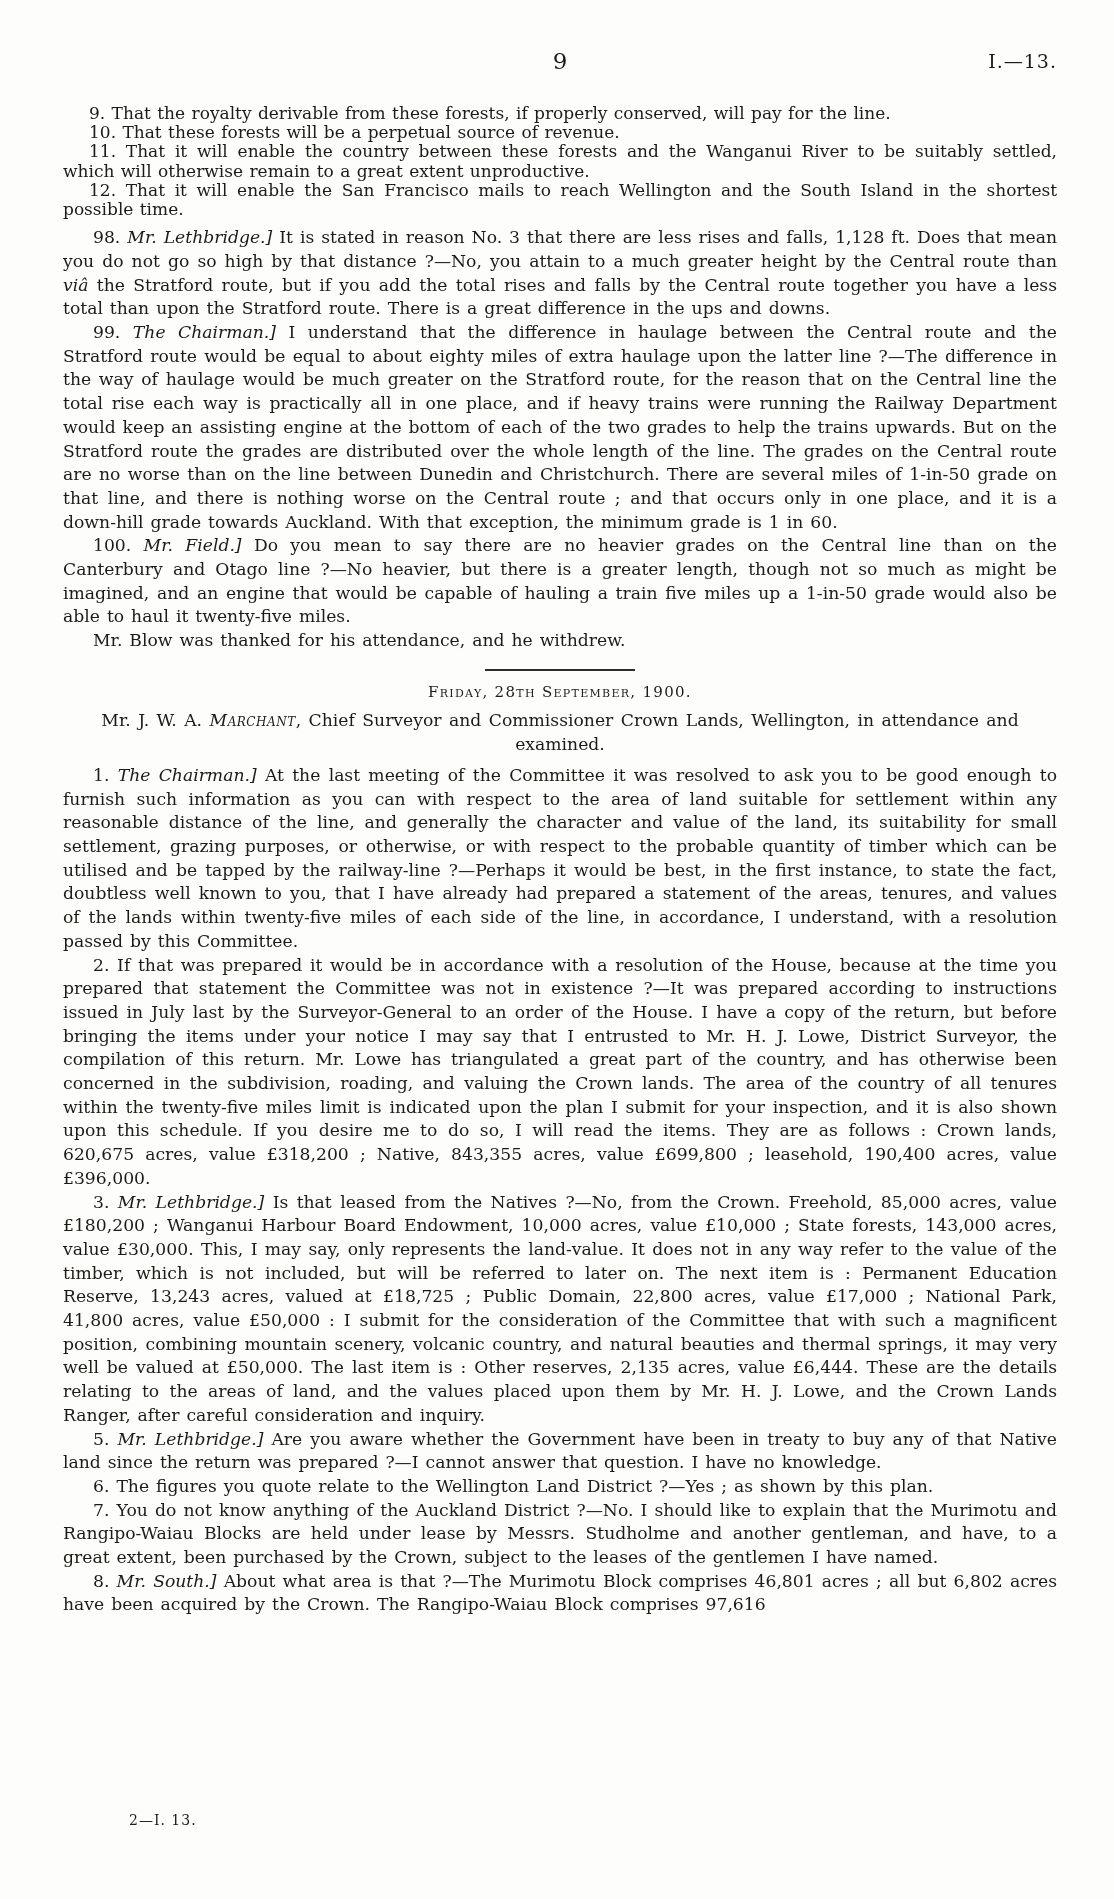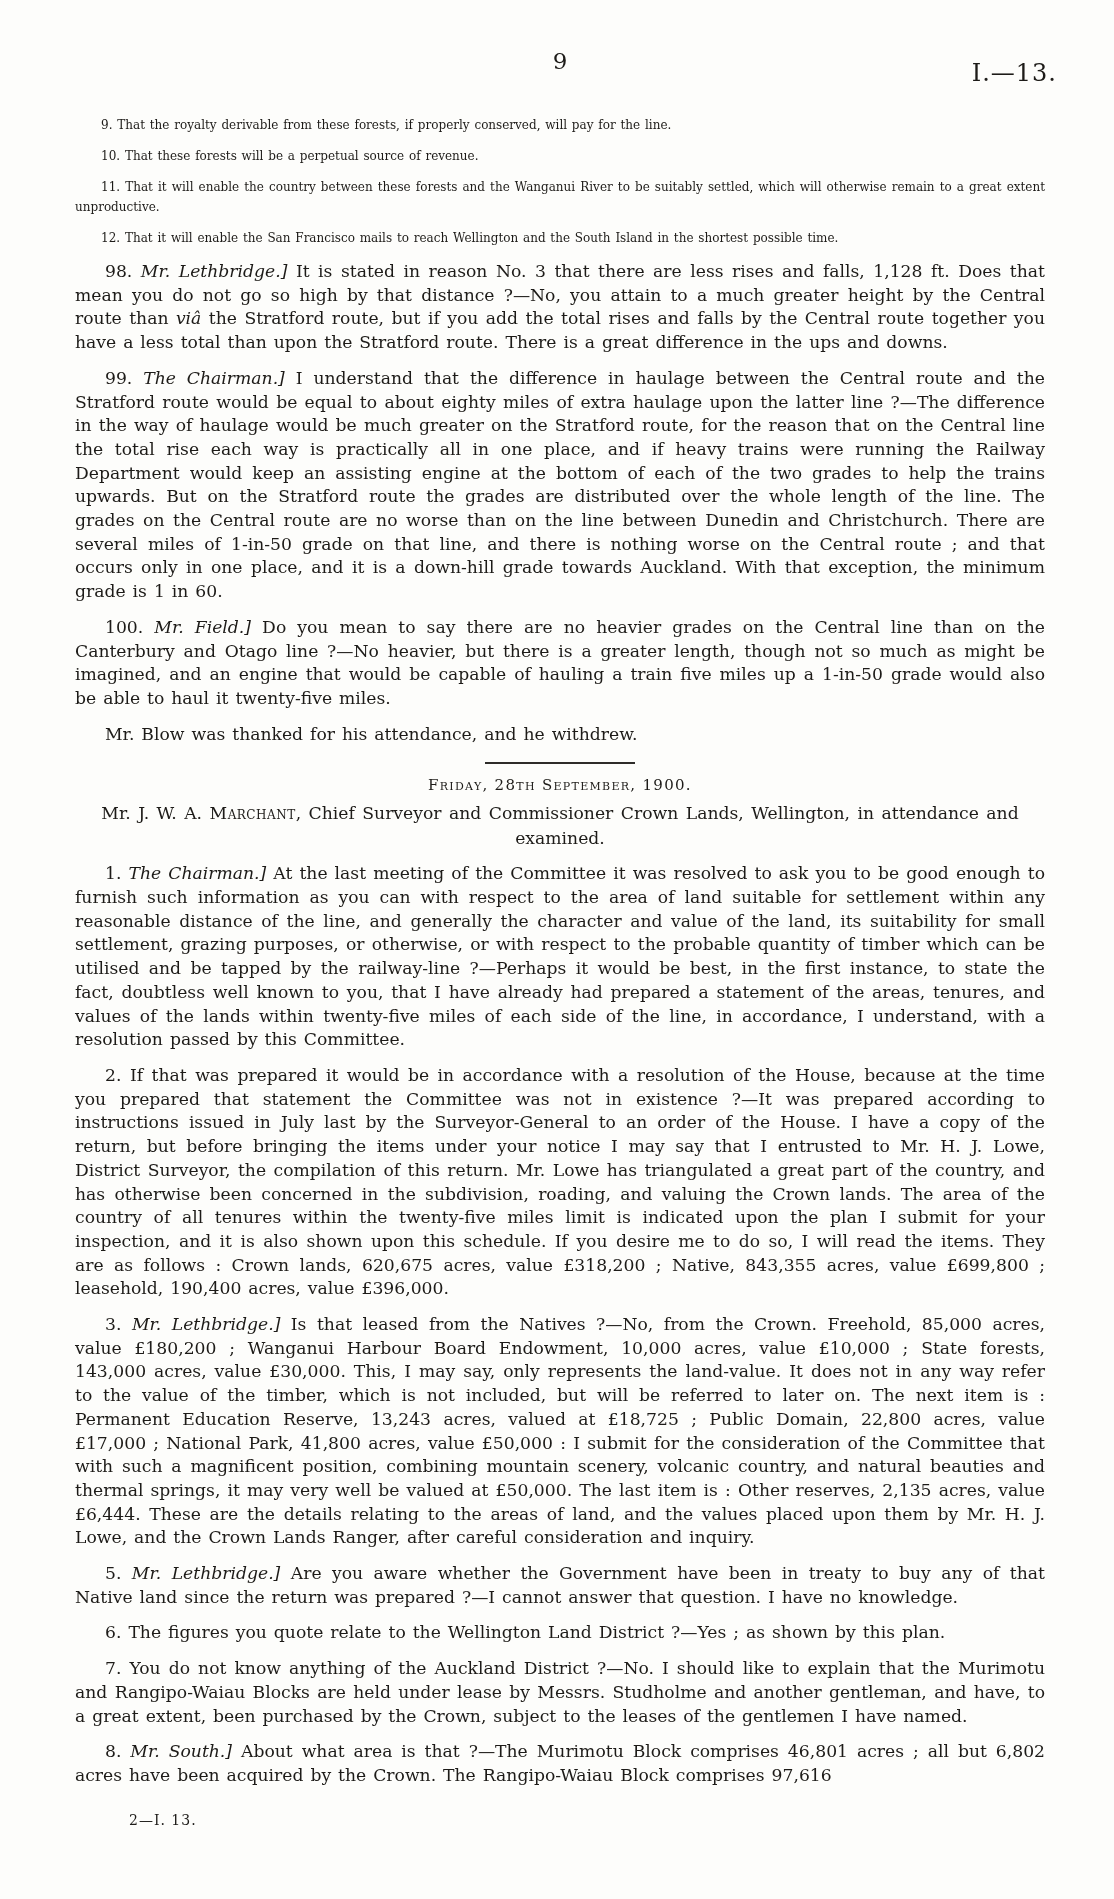--- a/index.html
+++ b/index.html
@@ -5,44 +5,44 @@
   html,body{margin:0;padding:0;}
   body{width:1114px;height:1899px;background:#e9e9e7;}
   .page{
     position:relative;width:1114px;height:1899px;overflow:hidden;
     background:#fdfdfb;
     font-family:"DejaVu Serif","Liberation Serif",serif;
     color:#1d1b18;
   }
   .running-head{position:absolute;top:48px;left:63px;right:57px;height:30px;}
   .pageno{position:absolute;left:0;right:0;text-align:center;font-size:23px;}
-  .paper-ref{position:absolute;right:0;top:11px;font-size:24px;letter-spacing:1px;}
+  .paper-ref{position:absolute;right:0;top:2px;font-size:19px;letter-spacing:1px;}
   .column{position:absolute;left:63px;top:104px;width:994px;}
   .reasons p{
-    margin:12px;font-size:12px;line-height:19.2px;
+    margin:0;font-size:17px;line-height:19.2px;
     text-align:justify;text-indent:26px;word-spacing:1px;
   }
   .qa{margin-top:7px;}
   .qa p.para, .withdraw{
-    margin:12px;font-size:17.2px;line-height:23.7px;
+    margin:0;font-size:17.2px;line-height:23.7px;
     text-align:justify;text-indent:30px;word-spacing:1.5px;
   }
   .speaker{font-style:italic;}
   .em-it{font-style:italic;}
   .withdraw{margin-top:2px;text-align:left;}
   .divider{width:150px;height:0;border-top:2px solid #2e2c29;margin:16px auto 12px auto;}
   .date-heading{
     text-align:center;font-variant:small-caps;font-size:15px;
     letter-spacing:1.3px;margin:4px 0 7px 0;
   }
   .witness-line{
     text-align:center;font-size:17.2px;line-height:24.5px;
     word-spacing:2px;margin:0 0 7px 0;
   }
-  .sc{font-variant:small-caps;letter-spacing:0.5px;}
+  .sc{font-variant:small-caps;letter-spacing:0.5px;font-style:italic;}
   .printer-sig{
     position:absolute;left:129px;top:1812px;font-size:14px;letter-spacing:1px;
   }
 </style>
 </head>
 <body>
 
 <div class="page">
 
   <div class="running-head">

